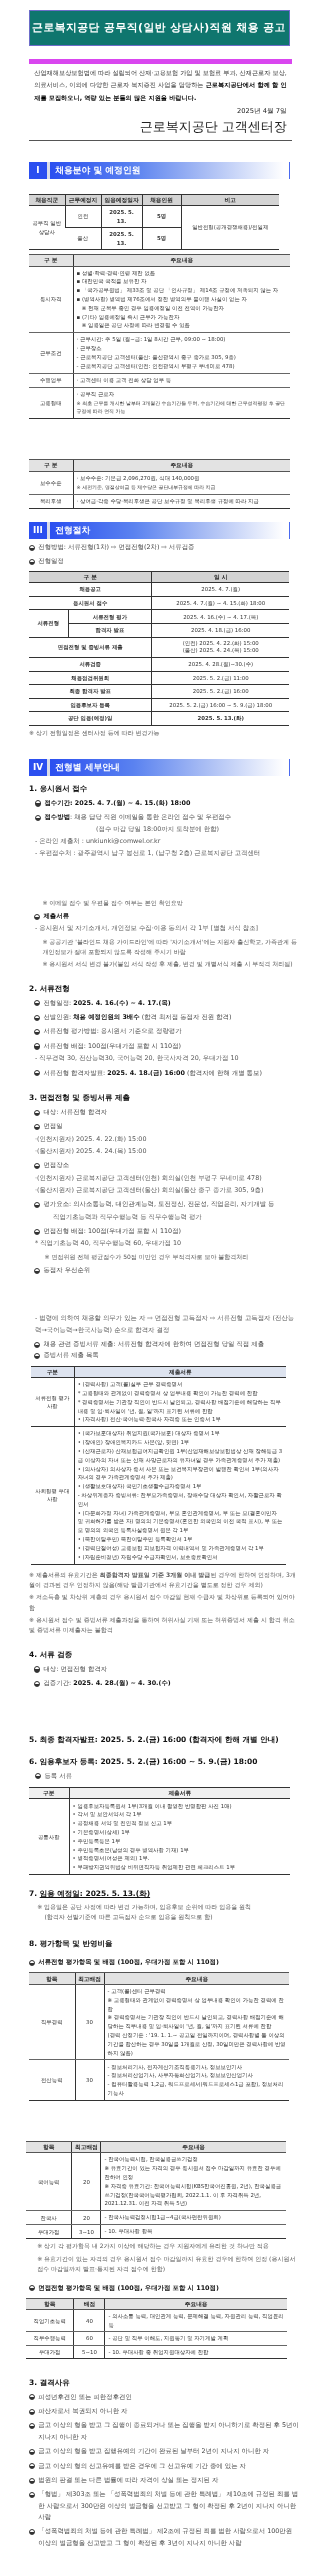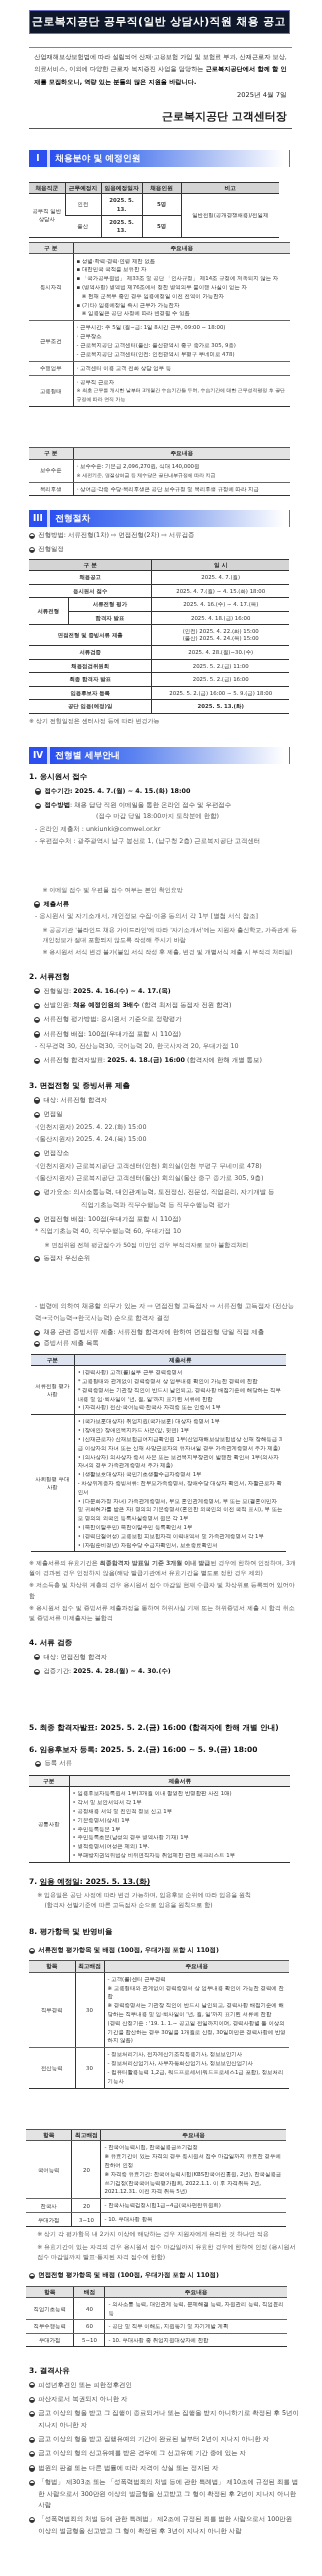--- a/index.html
+++ b/index.html
@@ -6,33 +6,33 @@
   html, body { background: #ffffff; }
   body {
     width: 323px;
     font-family: "DejaVu Sans", "Liberation Sans", sans-serif;
     color: #222;
     font-size: 5.7px;
     line-height: 1.55;
   }
   .page { position: relative; width: 323px; padding: 0 24px 31px 29px; }
   .title-bar {
-    margin-top: 10.3px; margin-left: -0.5px; width: 261px; height: 24px;
-    background: #0f172a; color: #fff; border: 0.5px solid #6d6dc9;
+    margin-top: 10.3px; margin-left: -0.5px; width: 261px; height: 36px;
+    background: #0f766e; color: #fff; border: 0.5px solid #6d6dc9;
     display: flex; align-items: center; justify-content: center;
     font-size: 10.8px; font-weight: bold; letter-spacing: 0.5px;
   }
   .intro {
-    margin-top: 12.4px; width: 263px; border-top: 1px solid #d946ef; border-bottom: 1px solid #555;
+    margin-top: 12.4px; width: 263px; border-top: 5px solid #d946ef; border-bottom: 1px solid #555;
     padding: 3.1px 5.2px 2.1px 5.2px;
   }
   .intro p { font-size: 6.2px; line-height: 12.4px; text-align: justify; color: #333; }
   .intro b { color: #000; }
   .intro .date { text-align: right; font-size: 6.7px; margin-top: 2.1px; }
-  .intro .org { text-align: right; font-size: 11px; font-weight: bold; margin-top: 8px; }
+  .intro .org { text-align: right; font-size: 13px; font-weight: normal; margin-top: 1px; }
 
   .sec-head {
     display: flex; height: 17px; width: 261px; margin-top: 21.6px;
   }
   .sec-num {
     width: 21px; background: #2b4ff0; color: #fff; font-weight: bold; font-size: 8.8px;
     display: flex; align-items: center; justify-content: center;
     border-right: 3.1px solid #dadde8;
   }
   .sec-title {
@@ -316,21 +316,21 @@
   <div class="circ" style="margin-left:5.2px">
       <span class="ico"></span>
       <span>면접장소</span>
     </div>
   <div class="dash">·(인천지원자) 근로복지공단 고객센터(인천) 회의실(인천 부평구 무네미로 478)</div>
   <div class="dash">·(울산지원자) 근로복지공단 고객센터(울산) 회의실(울산 중구 종가로 305, 9층)</div>
   <div class="circ" style="margin-left:5.2px">
       <span class="ico"></span>
       <span>평가요소: 의사소통능력, 대인관계능력, 도전정신, 전문성, 직업윤리, 자기개발 등</span>
     </div>
-  <div class="dash" style="margin-left:52px">직업기초능력과 직무수행능력 등 직무수행능력 평가</div>
+  <div class="dash" style="margin-left:24px">직업기초능력과 직무수행능력 등 직무수행능력 평가</div>
   <div class="circ" style="margin-left:5.2px">
       <span class="ico"></span>
       <span>면접전형 배점: 100점(우대가점 포함 시 110점)</span>
     </div>
   <div class="dash">* 직업기초능력 40, 직무수행능력 60, 우대가점 10</div>
   <div class="note" style="margin-left:15.5px">※ 면접위원 전체 평균점수가 50점 미만인 경우 부적격자로 보아 불합격처리</div>
   <div class="circ" style="margin-left:5.2px">
       <span class="ico"></span>
       <span>동점자 우선순위</span>
     </div>

